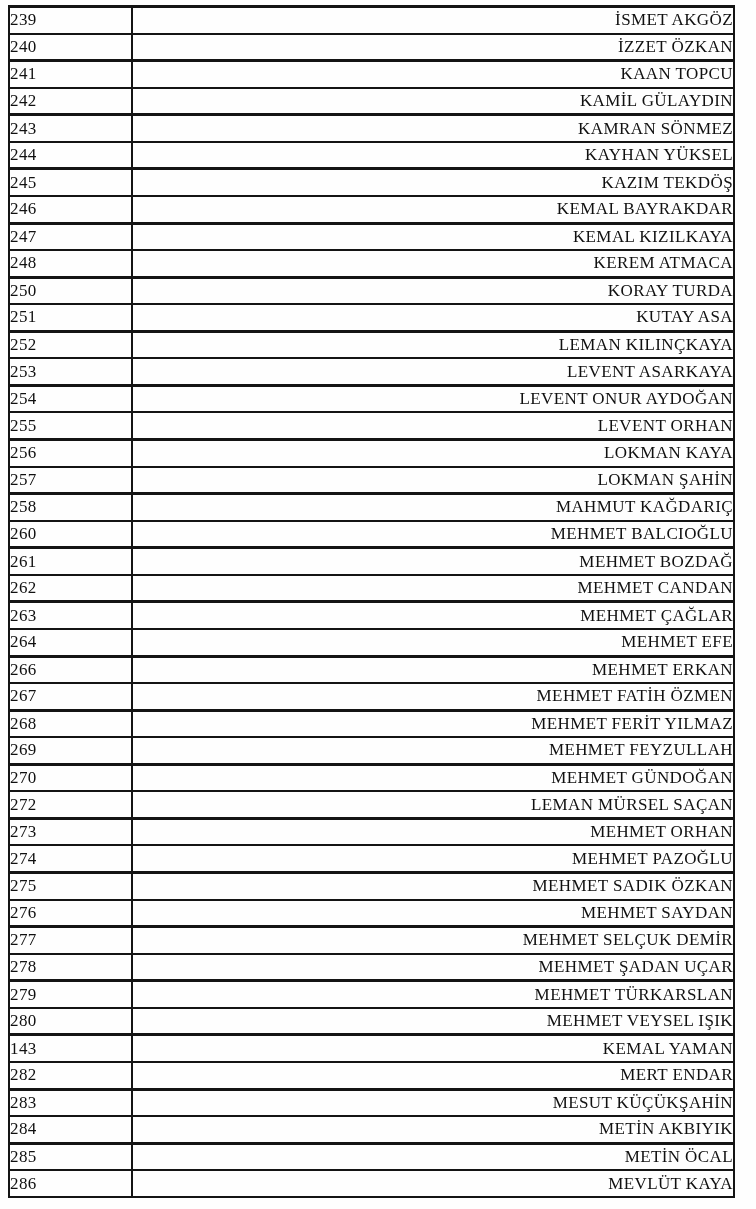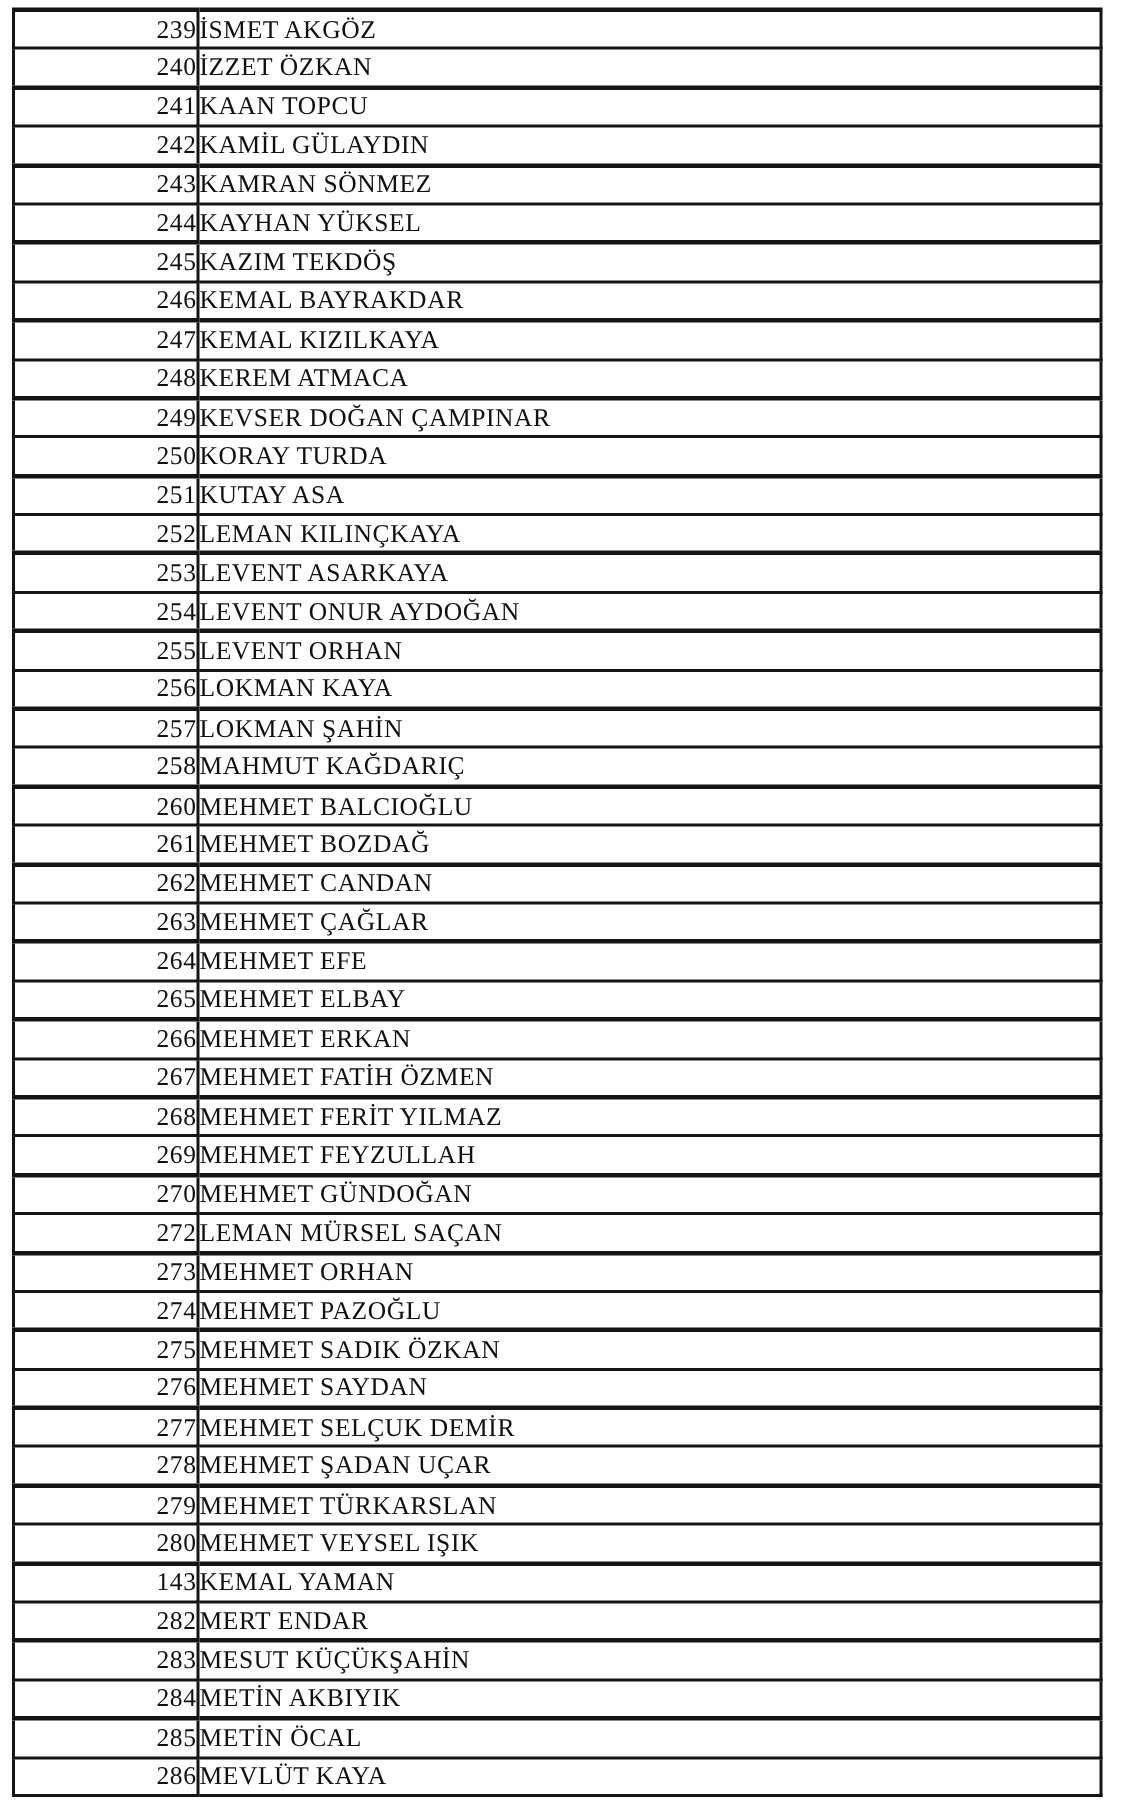--- a/index.html
+++ b/index.html
@@ -31,24 +31,24 @@
     font-size: 17px;
     color: #101010;
     letter-spacing: 0.4px;
     padding: 0;
     height: 22px;
     overflow: hidden;
     white-space: nowrap;
   }
   td.num-cell {
     width: 121px;
+    text-align: left;
+  }
+  td.name-cell {
     text-align: right;
-  }
-  td.name-cell {
-    text-align: left;
     padding-left: 5px;
   }
   
   table.roster tr:nth-child(even) td {
     border-top-width: 2px;
   }
   table.roster tr:nth-child(odd) td {
     border-top-width: 3px;
   }
   table.roster tr:first-child td {
@@ -104,24 +104,20 @@
     <tr>
       <td class="num-cell">247</td>
       <td class="name-cell">KEMAL KIZILKAYA</td>
     </tr>
 
     <tr>
       <td class="num-cell">248</td>
       <td class="name-cell">KEREM ATMACA</td>
     </tr>
 
-    <tr>
-      <td class="num-cell">249</td>
-      <td class="name-cell">KEVSER DOĞAN ÇAMPINAR</td>
-    </tr>
 
     <tr>
       <td class="num-cell">250</td>
       <td class="name-cell">KORAY TURDA</td>
     </tr>
 
     <tr>
       <td class="num-cell">251</td>
       <td class="name-cell">KUTAY ASA</td>
     </tr>
@@ -180,24 +176,20 @@
     <tr>
       <td class="num-cell">263</td>
       <td class="name-cell">MEHMET ÇAĞLAR</td>
     </tr>
 
     <tr>
       <td class="num-cell">264</td>
       <td class="name-cell">MEHMET EFE</td>
     </tr>
 
-    <tr>
-      <td class="num-cell">265</td>
-      <td class="name-cell">MEHMET ELBAY</td>
-    </tr>
 
     <tr>
       <td class="num-cell">266</td>
       <td class="name-cell">MEHMET ERKAN</td>
     </tr>
 
     <tr>
       <td class="num-cell">267</td>
       <td class="name-cell">MEHMET FATİH ÖZMEN</td>
     </tr>

